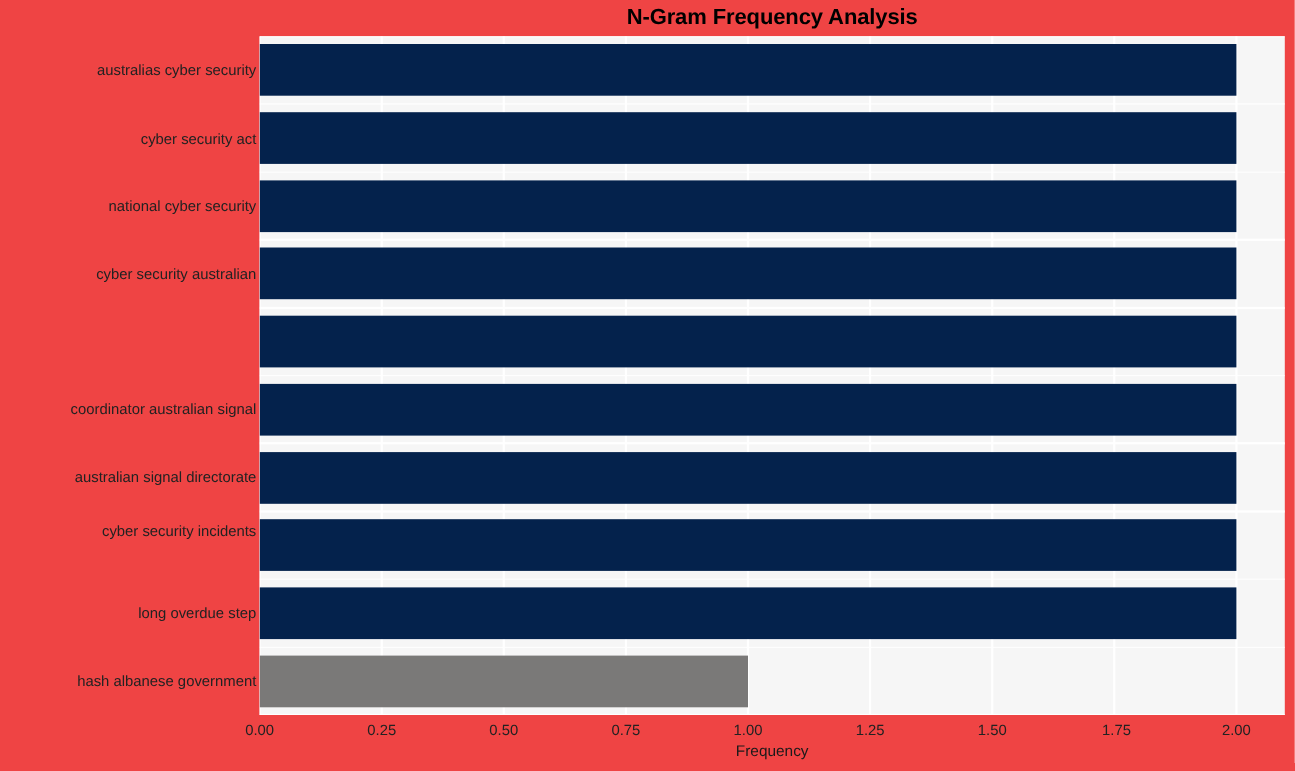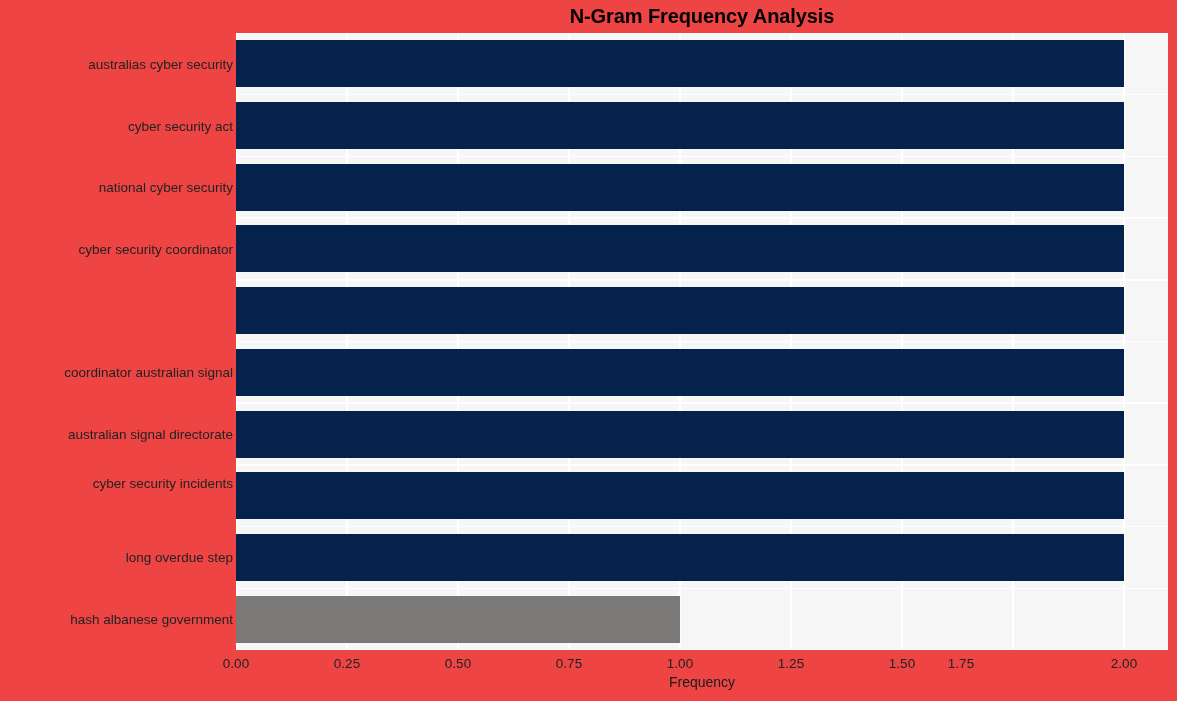--- a/index.html
+++ b/index.html
@@ -156,35 +156,35 @@
         <div class="bar" title="cyber security incidents: 2" style="top: 439.25px; width: 888px; background: rgb(4, 34, 76);"></div>
         <div class="bar" title="long overdue step: 2" style="top: 500.95px; width: 888px; background: rgb(4, 34, 76);"></div>
         <div class="bar" title="hash albanese government: 1" style="top: 562.65px; width: 444px; background: rgb(122, 121, 120);"></div>
       </div>
   </div>
 
   <div id="y-labels">
       <div class="ytick-label" style="top: 30.85px;">australias cyber security</div>
       <div class="ytick-label" style="top: 154.25px;">national cyber security</div>
       <div class="ytick-label" style="top: 92.55px;">cyber security act</div>
-      <div class="ytick-label" style="top: 215.95px;">cyber security coordinator</div>
+      <div class="ytick-label" style="top: 215.95px;">cyber security australian</div>
       <div class="ytick-label" style="top: 339.35px;">coordinator australian signal</div>
       <div class="ytick-label" style="top: 401.05px; padding-left: 20px;">australian signal directorate</div>
       <div class="ytick-label" style="top: 450px; text-align: right;">cyber security incidents</div>
       <div class="ytick-label" style="top: 586.15px;">hash albanese government</div>
       <div class="ytick-label" style="top: 524.45px;">long overdue step</div>
     </div>
 
   <div id="x-labels">
       <div class="xtick-label" style="left: 236px;">0.00</div>
       <div class="xtick-label" style="left: 347px;">0.25</div>
       <div class="xtick-label" style="left: 458px;">0.50</div>
       <div class="xtick-label" style="left: 569px;">0.75</div>
       <div class="xtick-label" style="left: 680px;">1.00</div>
       <div class="xtick-label" style="left: 791px;">1.25</div>
       <div class="xtick-label" style="left: 902px;">1.50</div>
-      <div class="xtick-label" style="left: 961px;">1.75</div>
+      <div class="xtick-label" style="left: 1015px;">1.75</div>
       <div class="xtick-label" style="left: 1124px;">2.00</div>
     </div>
 
   <div id="x-axis-title">Frequency</div>
 
 </div>
 
 </body></html>

